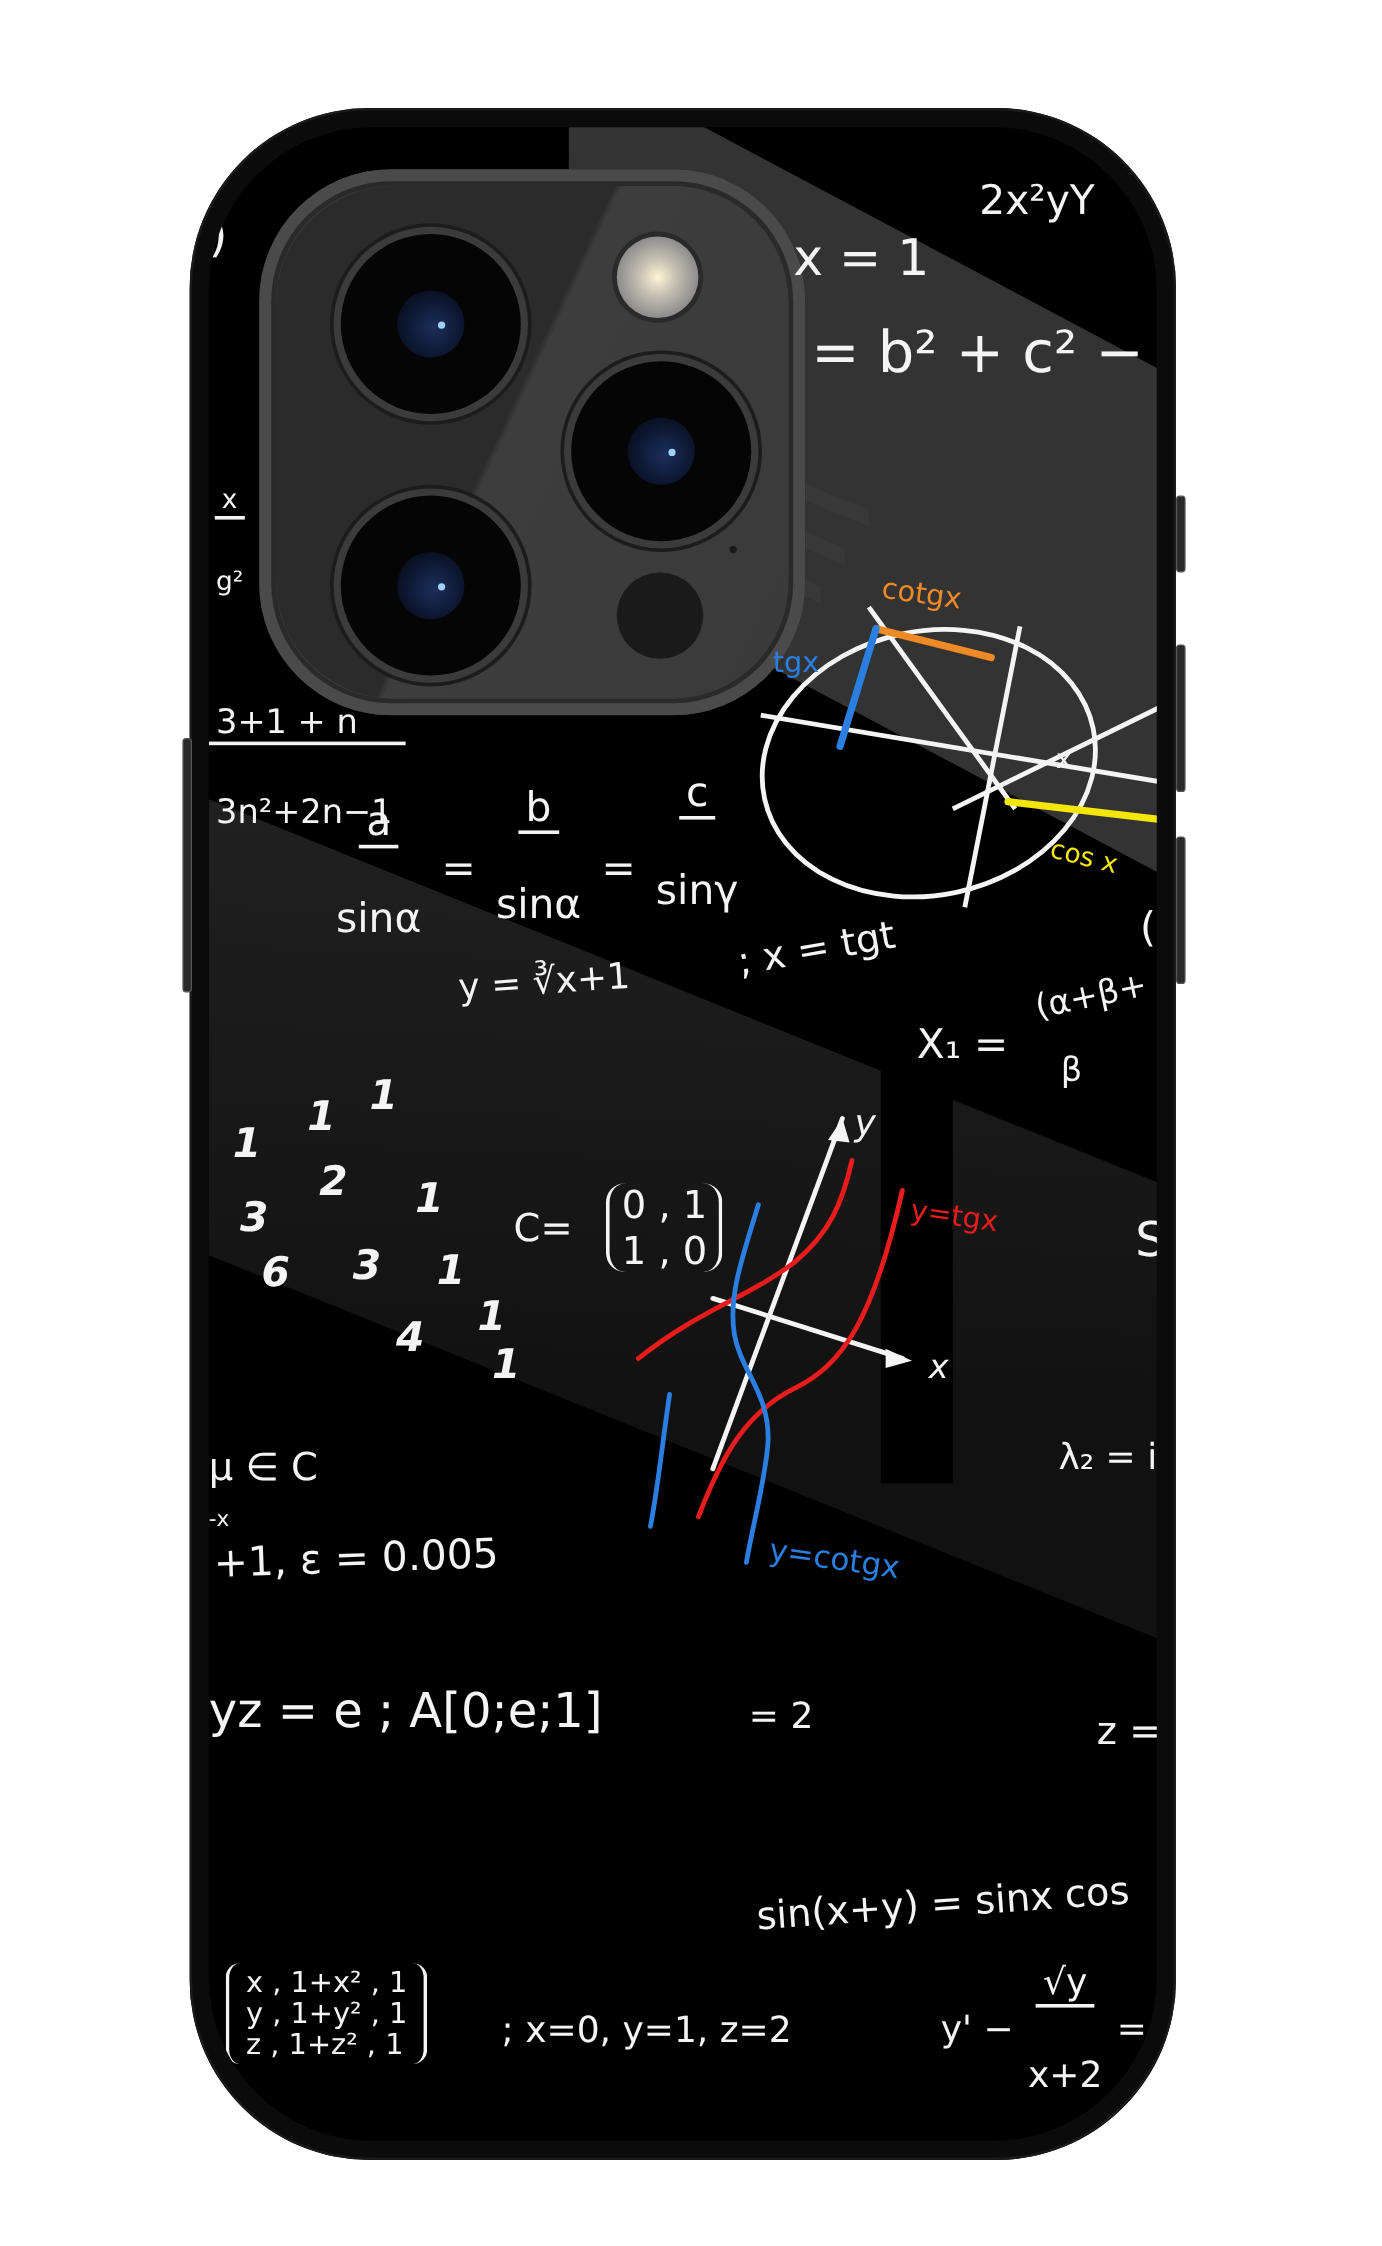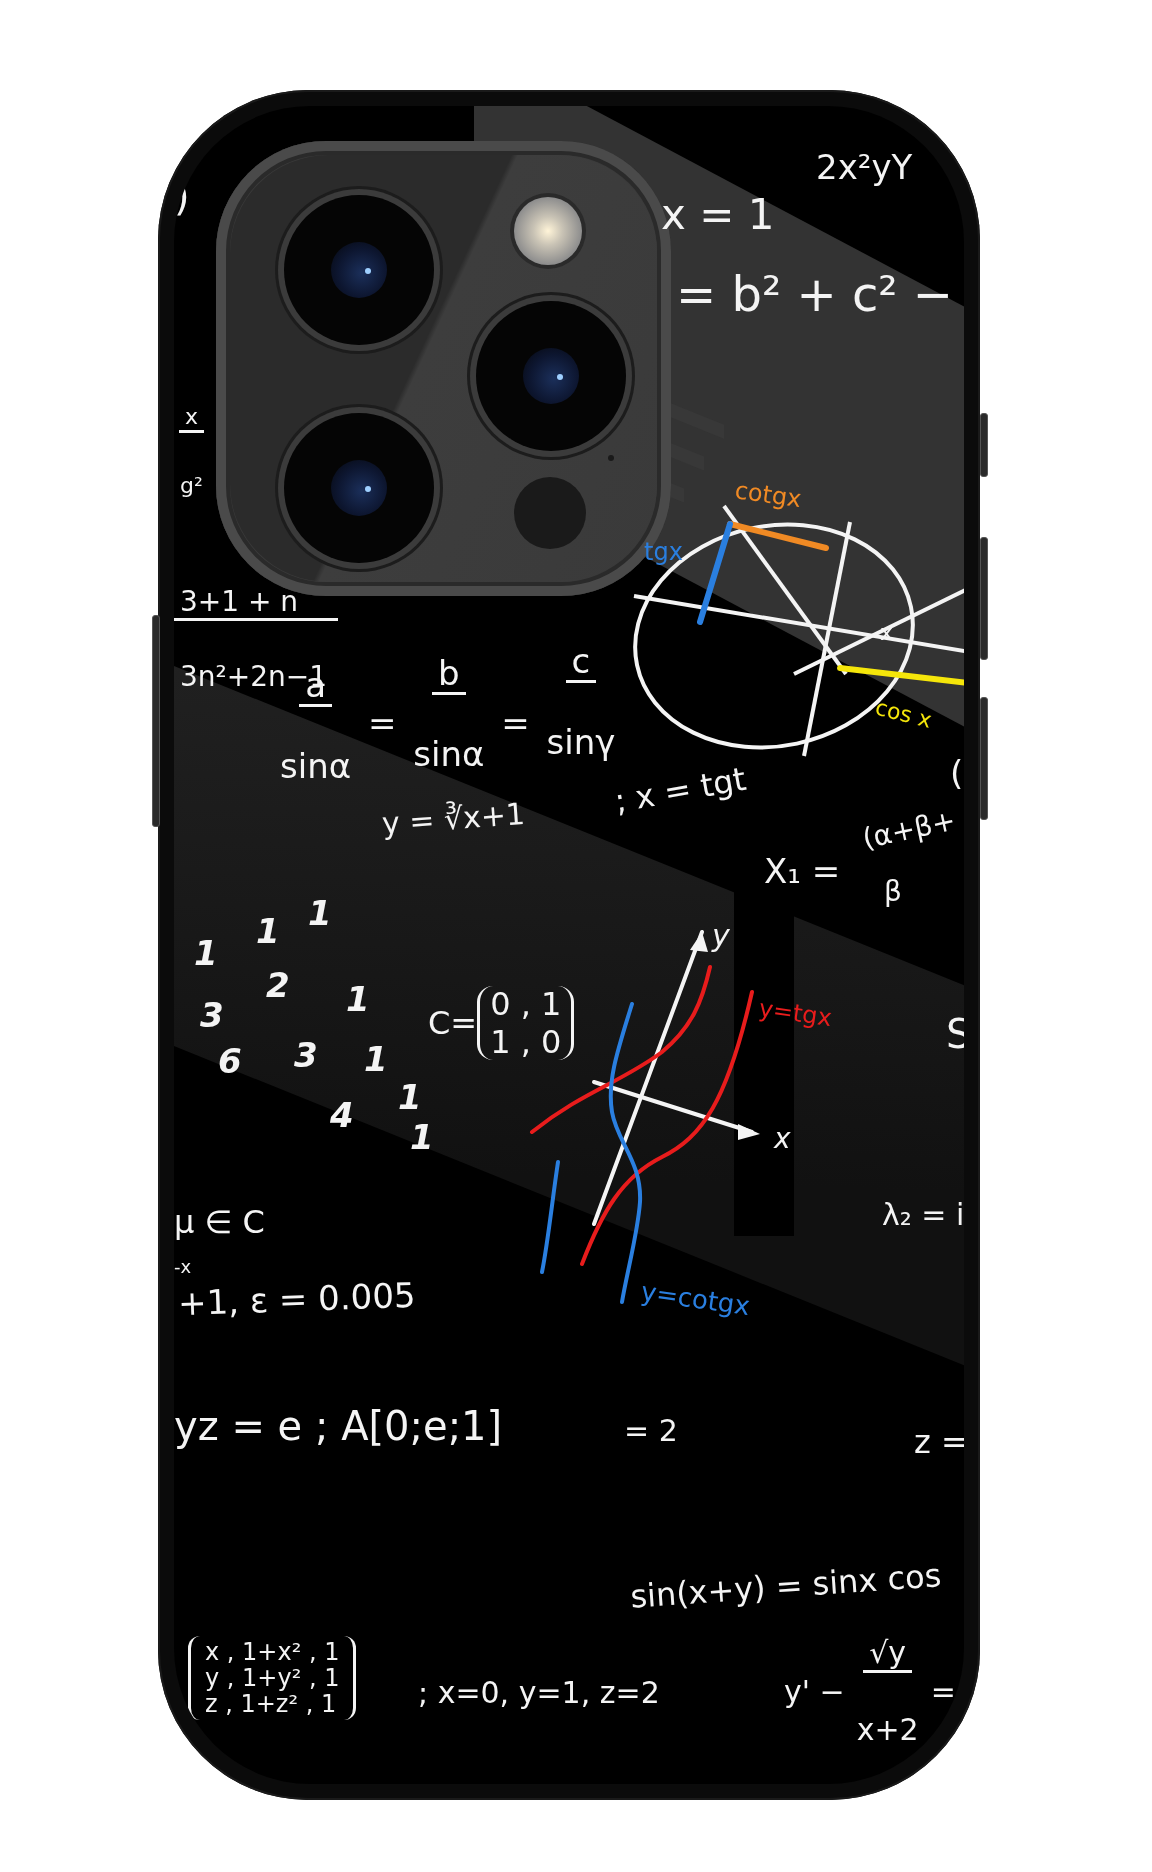--- a/index.html
+++ b/index.html
@@ -135,21 +135,21 @@
       <span class="eq" style="left:190px; top:936px;">1</span>
       <span class="eq" style="left:44px; top:938px;">6</span>
       <span class="eq" style="left:120px; top:932px;">3</span>
       <span class="eq" style="left:156px; top:992px;">4</span>
       <span class="eq" style="left:224px; top:974px;">1</span>
       <span class="eq" style="left:236px; top:1014px;">1</span>
     </div>
 
     <div class="eq" style="left:254px; top:880px; font-size:32px; display:flex; align-items:center;">
       <span>C=</span>
-      <span style="display:inline-flex; flex-direction:column; border-left:3px solid #f4f4f4; border-right:3px solid #f4f4f4; border-radius:16px; padding:2px 10px; gap:6px;">
+      <span style="display:inline-flex; flex-direction:column; border-left:3px solid #f4f4f4; border-right:3px solid #f4f4f4; border-radius:16px; padding:2px 10px; gap:6px;margin-left:28px;">
         <span>0 , 1</span>
         <span>1 , 0</span>
       </span>
     </div>
 
     <div class="eq" style="left:0px; top:1100px; font-size:32px;">μ ∈ C</div>
     <div class="eq" style="left:4px; top:1176px; font-size:34px; transform:rotate(-2deg);">+1, ε = 0.005</div>
     <div class="eq" style="left:0px; top:1152px; font-size:18px;">-x</div>
 
     <svg style="left:338px; top:806px;" width="360" height="420" viewBox="0 0 360 420">

